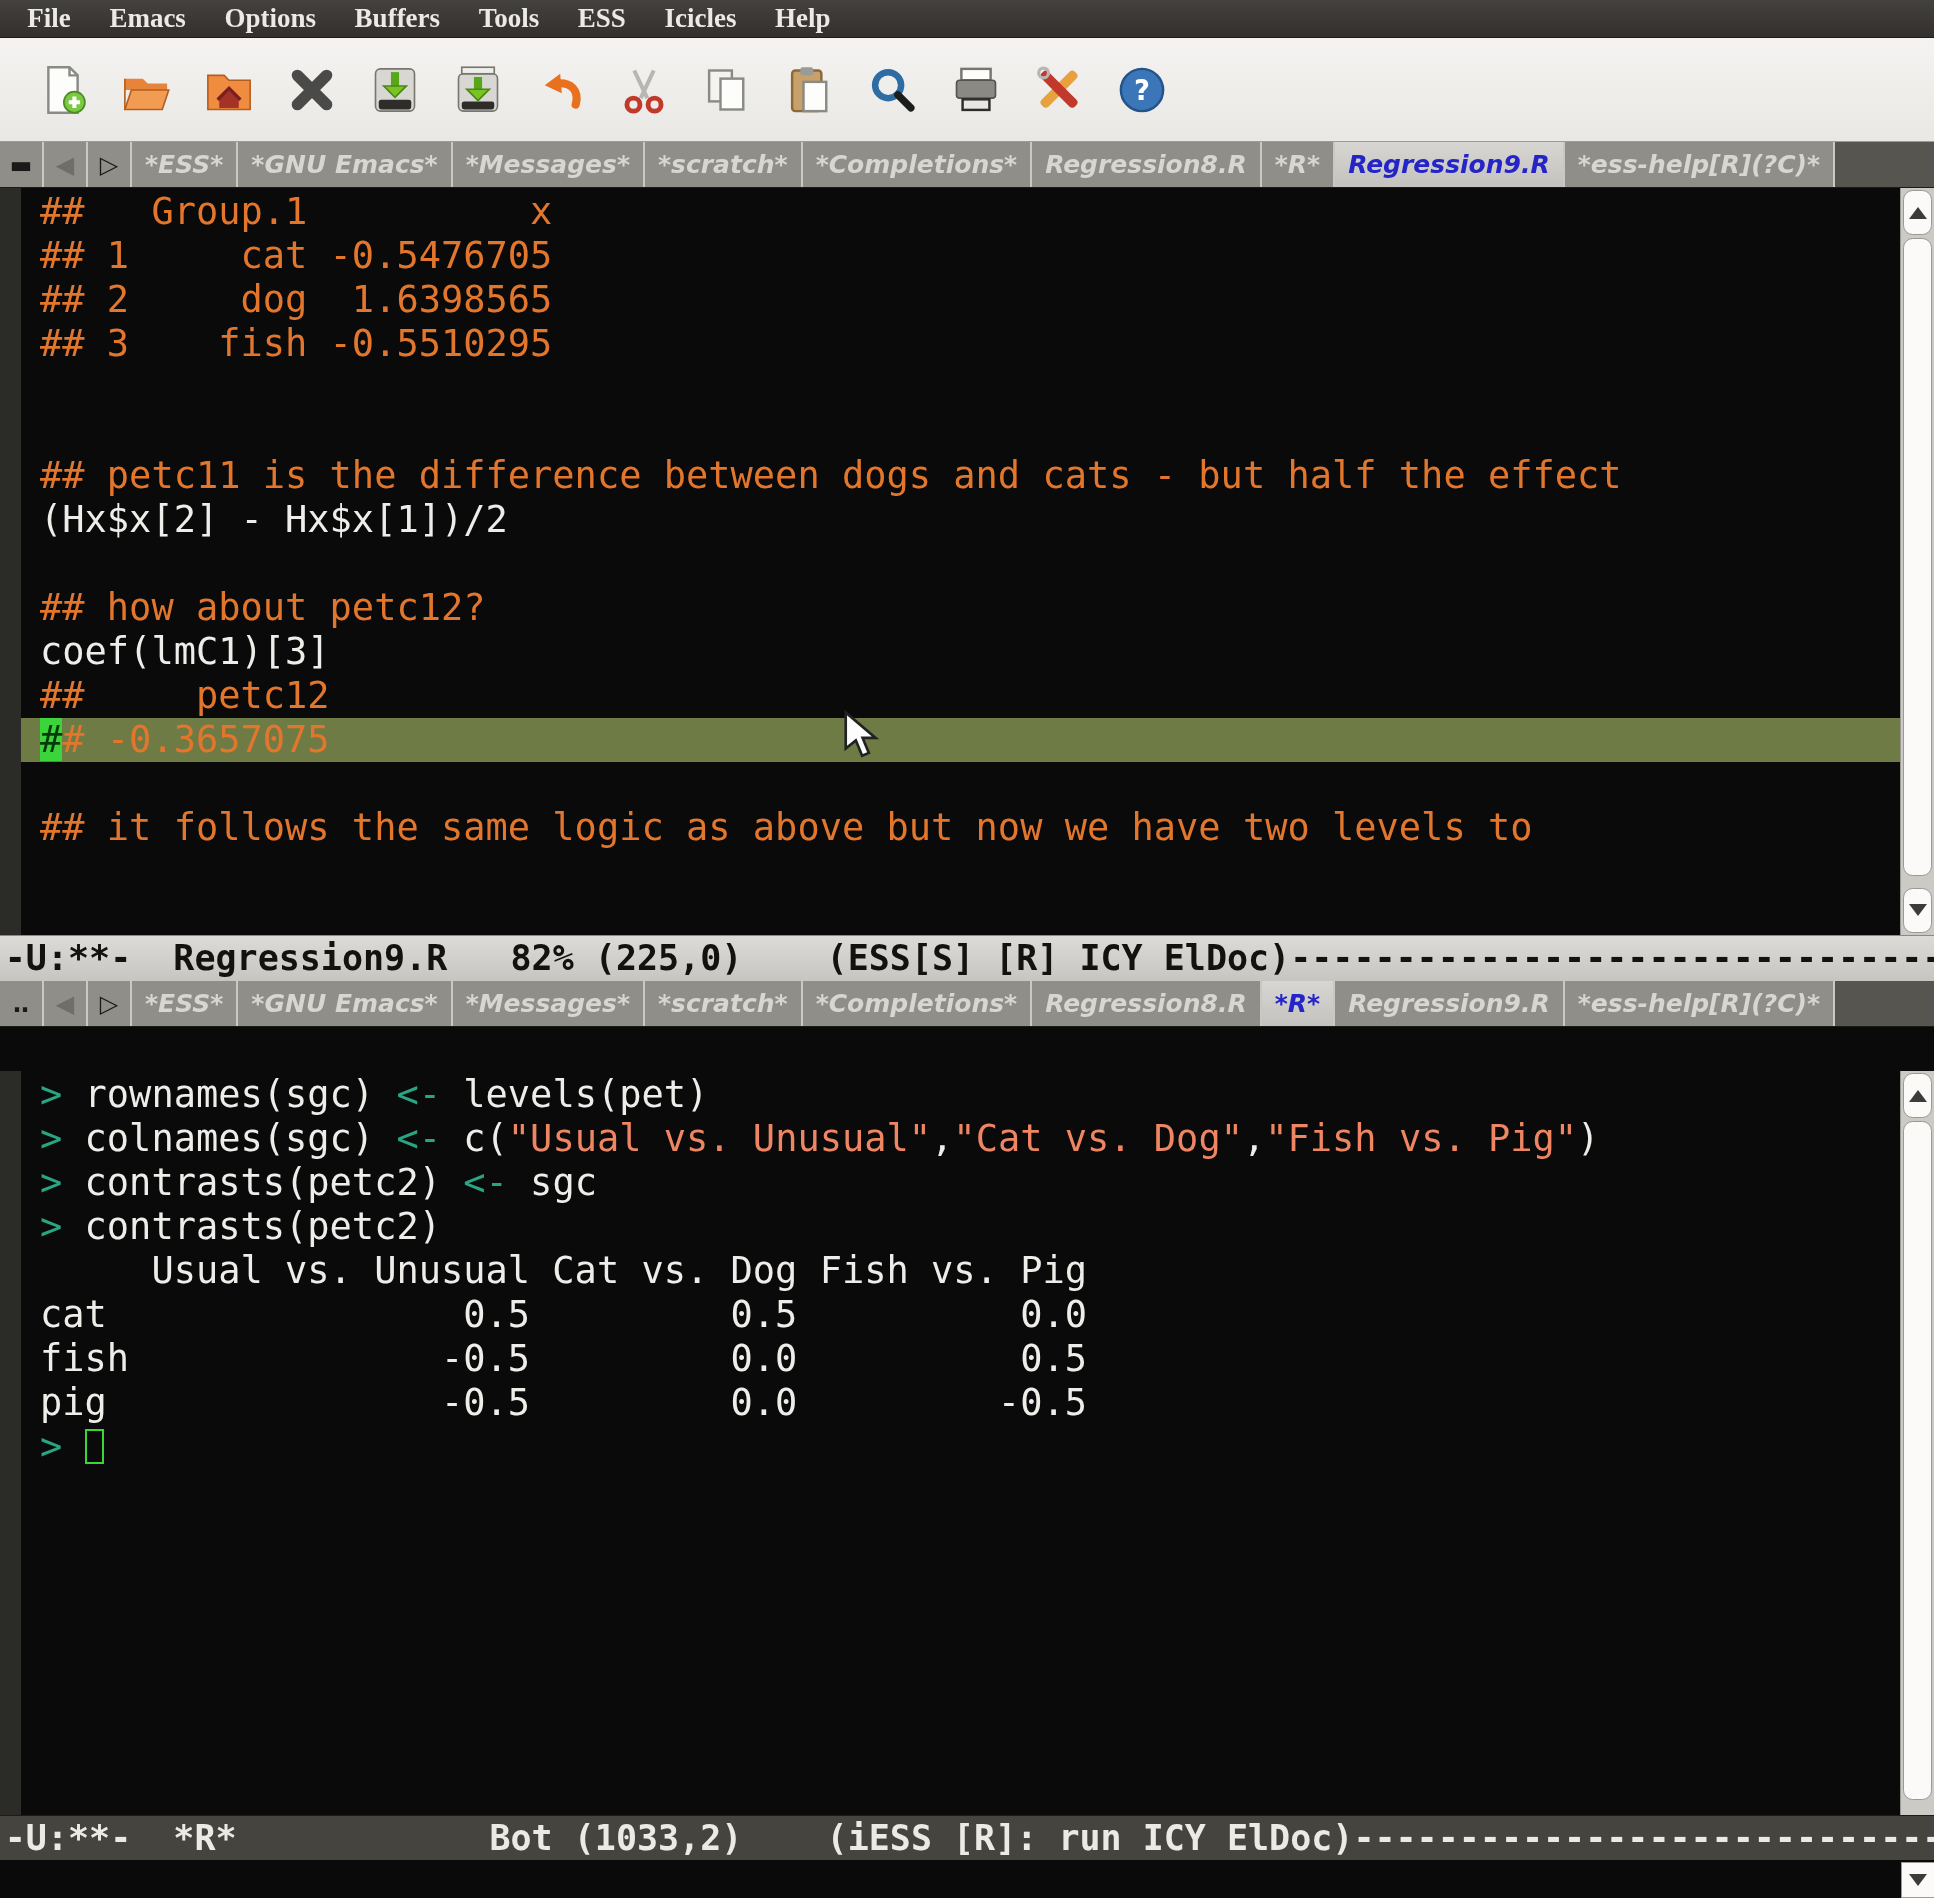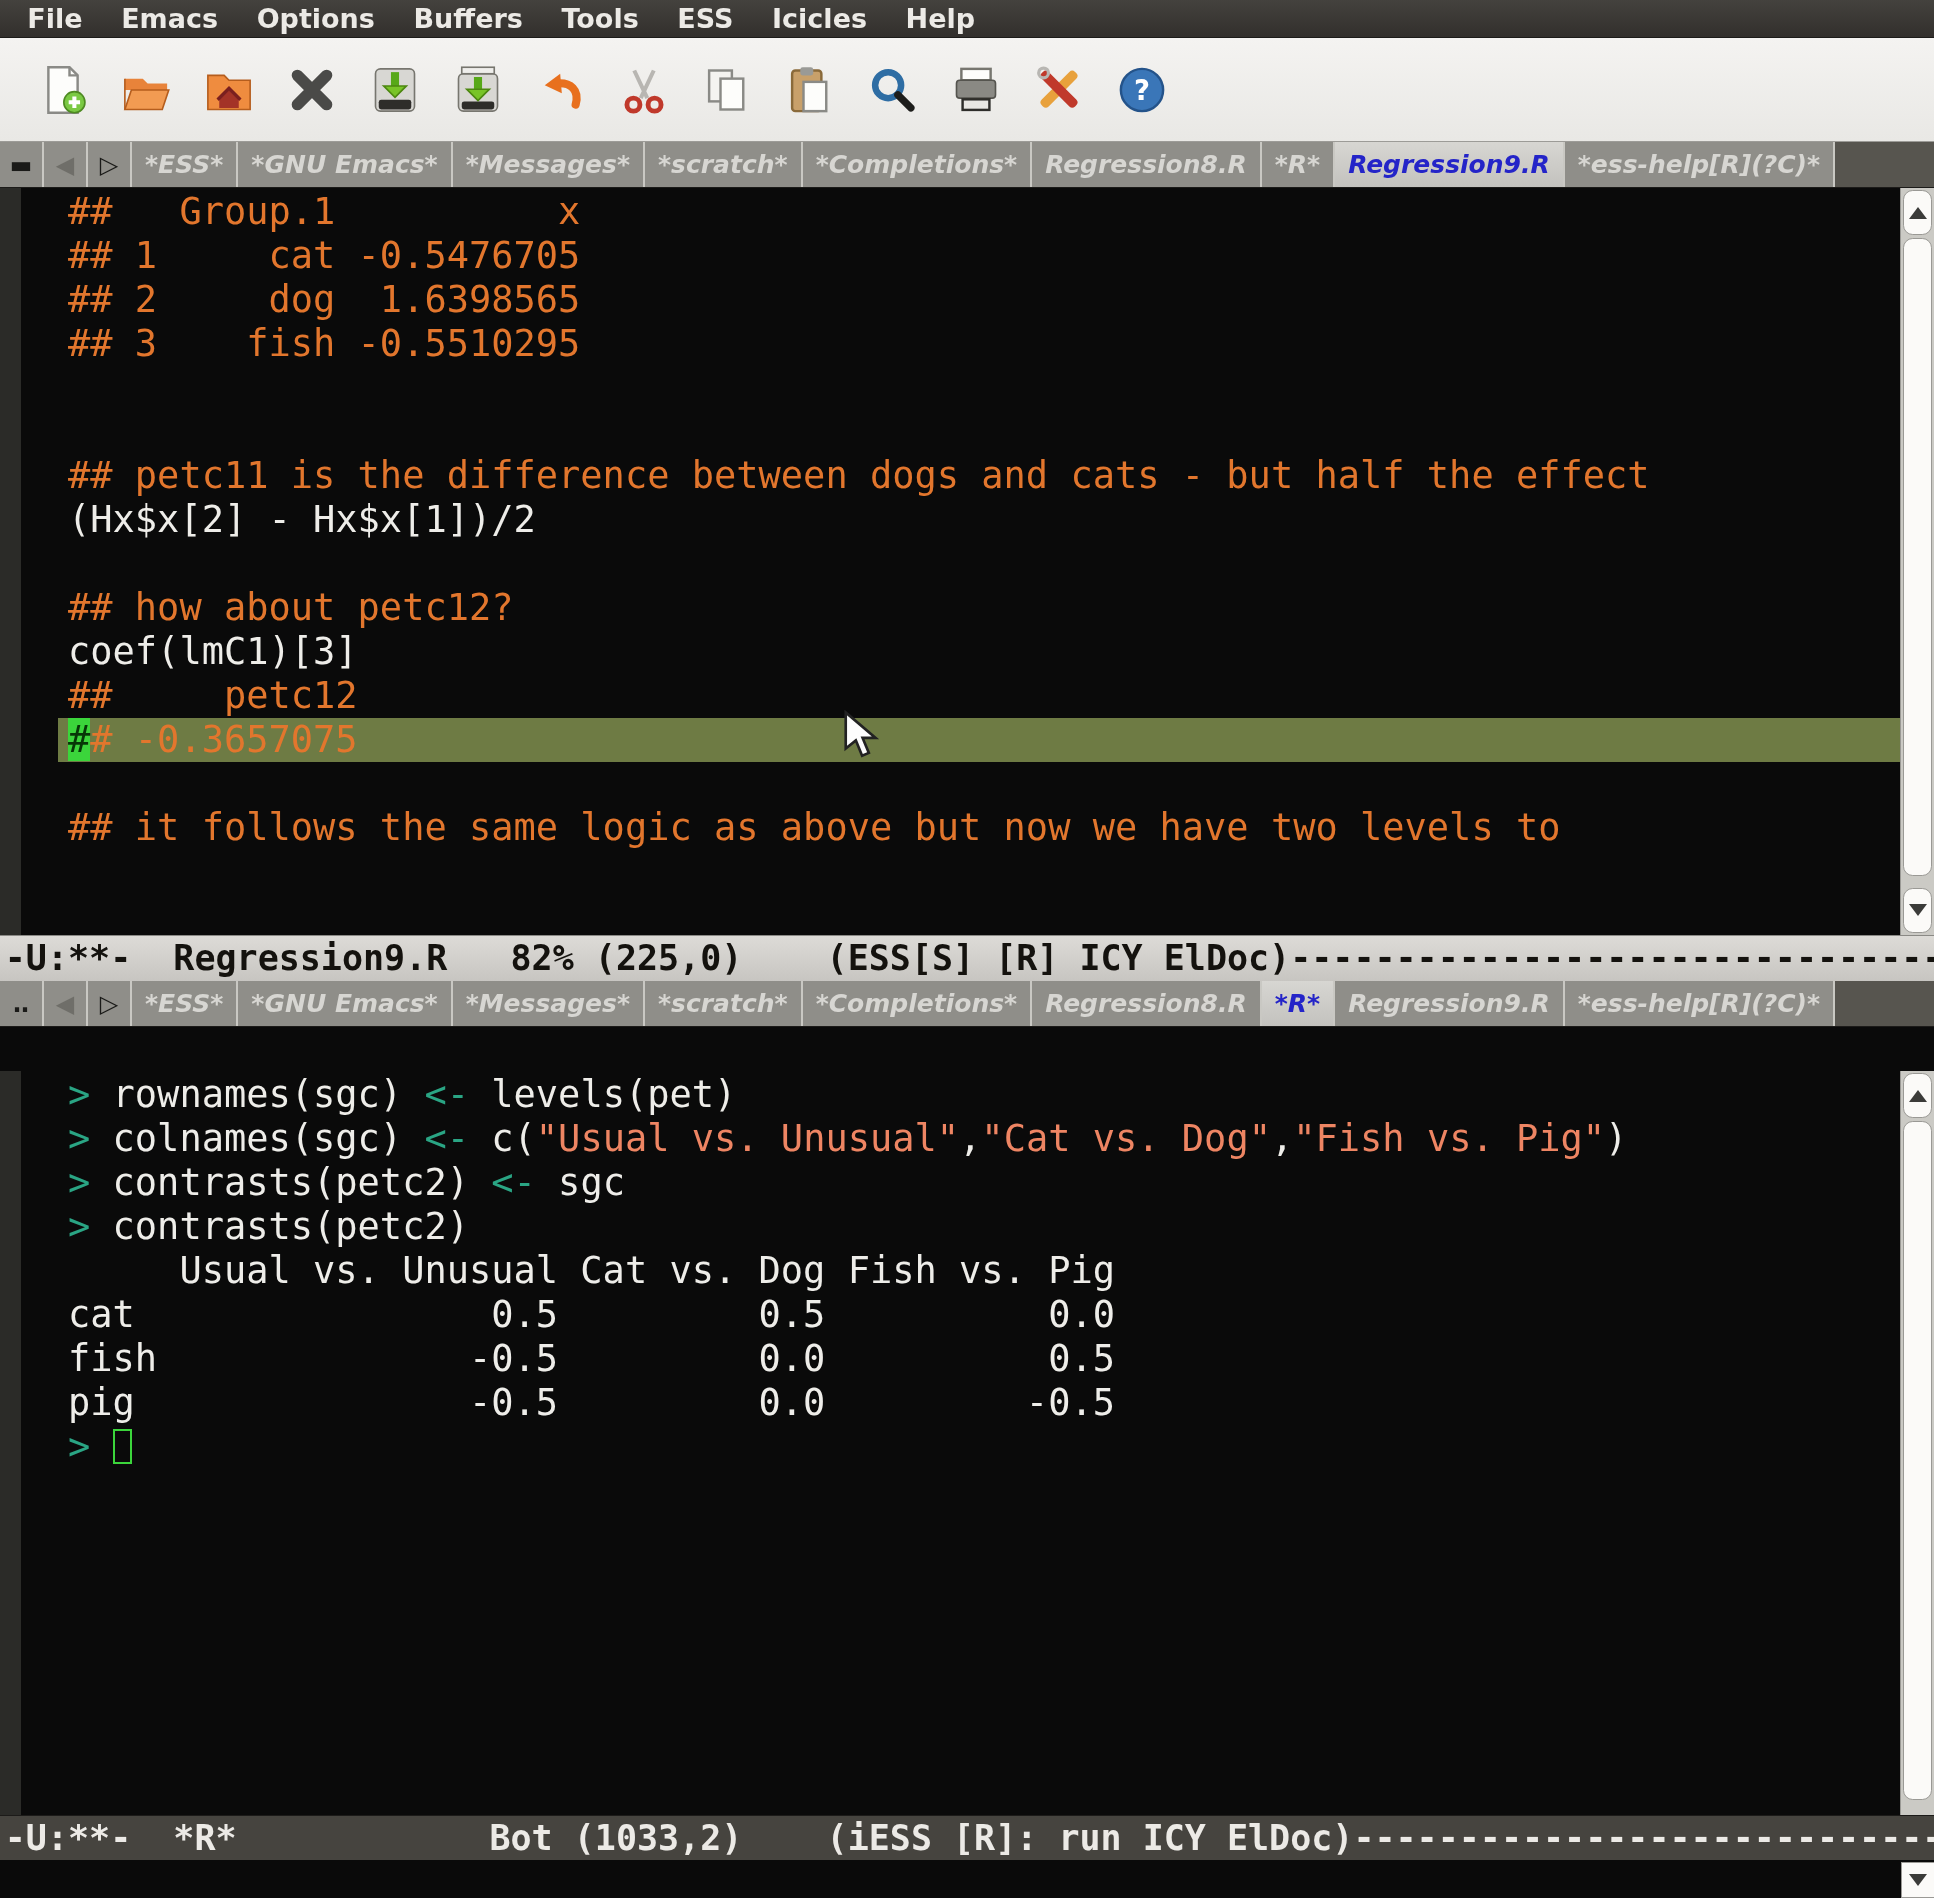--- a/index.html
+++ b/index.html
@@ -4,21 +4,21 @@
 <style>
   html,body{margin:0;padding:0;}
   body{
     width:1935px;height:1898px;position:relative;background:#0a0a0a;overflow:hidden;
     font-family:"DejaVu Sans",sans-serif;
   }
   
   .menubar{
     position:absolute;left:0;top:0;width:1935px;height:37px;
     background:linear-gradient(#44423e,#322f2c);
-    display:flex;align-items:center;padding-left:8px;box-sizing:border-box;
+    display:flex;align-items:center;padding-left:8px;box-sizing:border-box;font-family:Liberation Serif, serif;
   }
   .menu-item{
     color:#eceae6;font-size:27px;font-weight:bold;padding:0 19.3px;line-height:37px;
   }
   
   .toolbar{
     position:absolute;left:0;top:37px;width:1935px;height:105px;
     background:linear-gradient(#f4f3f1,#e9e8e5);
     border-top:1.6px solid #1c1b19;border-bottom:1.6px solid #9c9b97;
     display:flex;align-items:center;gap:31px;padding-left:37px;box-sizing:border-box;
@@ -50,21 +50,21 @@
   .ewin{
     position:absolute;left:0;width:1935px;background:#0a0a0a;overflow:hidden;
   }
   #win1{top:188px;height:747px;}
   #win2{top:1071px;height:841px;}
   .fringe{position:absolute;left:0;top:0;width:21px;height:100%;background:#2b2b28;}
   .btext{
     position:absolute;left:21px;top:2.4px;width:1880px;
     font-family:"DejaVu Sans Mono",monospace;font-size:37px;line-height:44px;
   }
-  .bline{white-space:pre;height:44px;padding-left:10px;margin-left:37px;}
+  .bline{white-space:pre;height:44px;padding-left:19px;}
   .bline.hl{background:#6e7b44;}
   .comment{color:#e2762d;}
   .code{color:#eeede9;}
   .prompt{color:#2aa584;}
   .string{color:#ee8563;}
   .cursor-block{background:#3bd53b;color:#073807;}
   .hcursor{display:inline-block;width:19.3px;height:35px;border:2.4px solid #3bd53b;box-sizing:border-box;vertical-align:-4.8px;}
   
   .modeline{
     position:absolute;left:0;width:1935px;height:46px;overflow:hidden;

